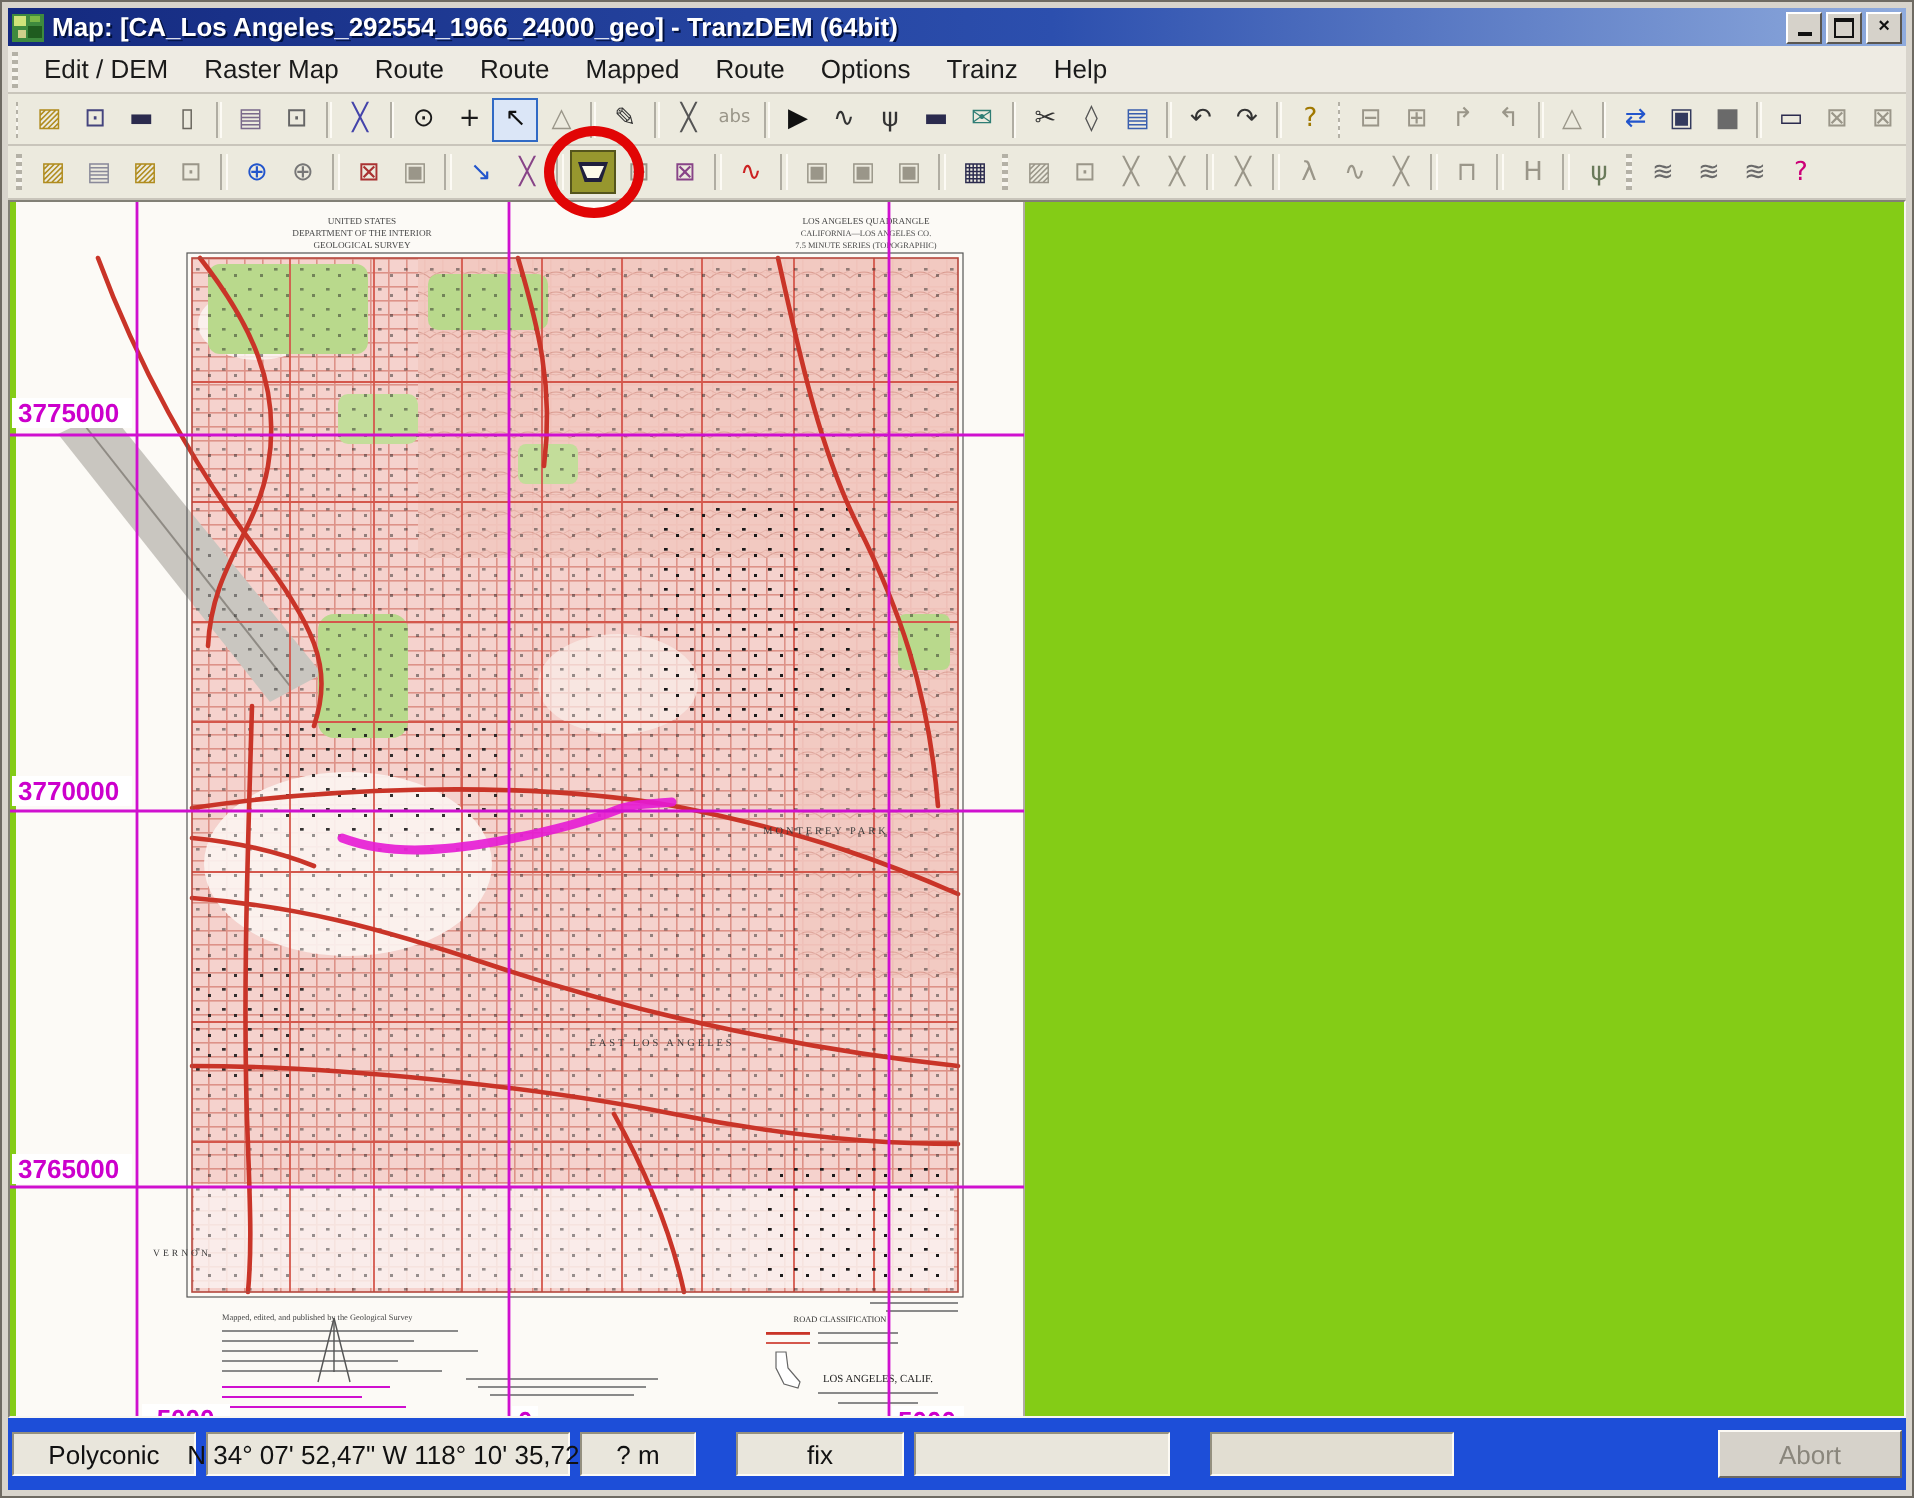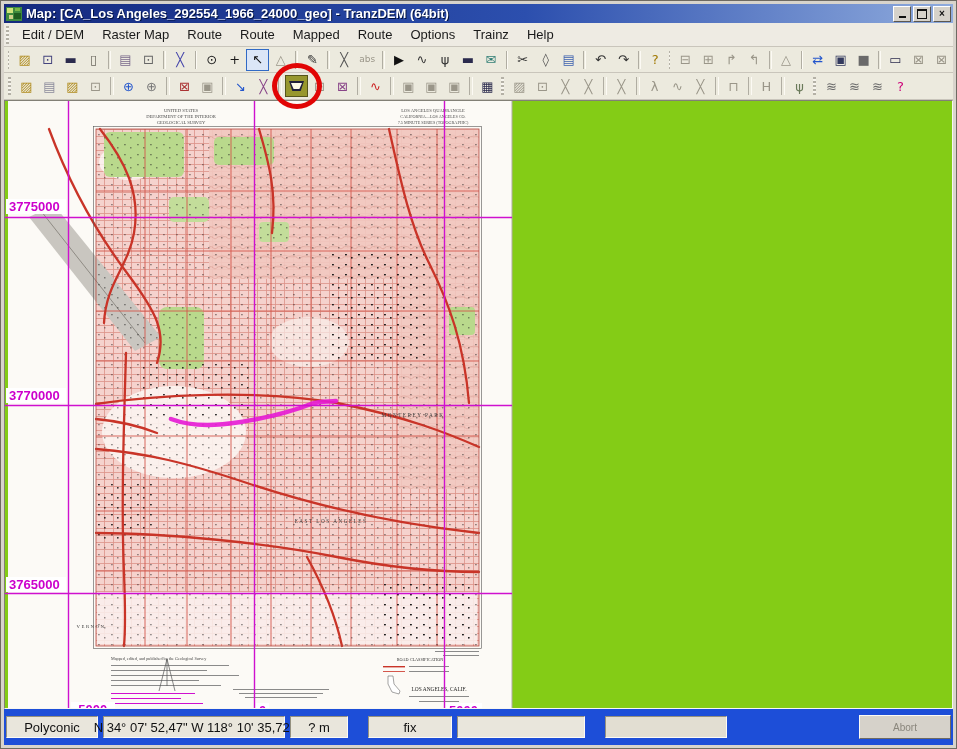--- a/index.html
+++ b/index.html
@@ -27,21 +27,21 @@
   .tbtn.active{background:#97972e;border-color:#55551c;}
   .trap{position:relative;width:15px;height:10px;display:inline-block;background:#20203c;clip-path:polygon(0 0,100% 0,78% 100%,22% 100%);}
   .trap::after{content:"";position:absolute;left:2px;right:2px;top:2px;bottom:2px;background:#fdfbe8;clip-path:polygon(0 0,100% 0,76% 100%,24% 100%);}
   
   .client{flex:1;border:1px solid;border-color:#828076 #f8f6f0 #f8f6f0 #828076;background:#84cc16;overflow:hidden;position:relative;}
   .client svg{display:block;position:absolute;left:0;top:0;}
   
   .statusbar{height:30px;flex:0 0 30px;display:flex;align-items:center;gap:5px;padding:3px 2px 3px 2px;background:#1d4ed8;font-size:13px;color:#111;}
   .spanel{height:20px;border:1px solid;border-color:#94907f #fcfaf4 #fcfaf4 #94907f;background:#e9e6dc;display:flex;align-items:center;justify-content:center;white-space:nowrap;padding:0 4px;box-sizing:content-box;}
   .sprogress{background:#e2ded2;}
-  .sbtn{height:24px;border:1px solid;border-color:#fcfaf4 #6e6a62 #6e6a62 #fcfaf4;background:#d6d2ca;color:#8a867c;display:flex;align-items:center;justify-content:center;font-size:10px;}
+  .sbtn{height:24px;border:1px solid;border-color:#fcfaf4 #6e6a62 #6e6a62 #fcfaf4;background:#d6d2ca;color:#8a867c;display:flex;align-items:center;justify-content:center;font-size:13px;}
   
   .ann{position:absolute;left:262px;top:58px;width:40px;height:36px;border:5px solid #e10505;border-radius:50%;pointer-events:none;z-index:50;}
 </style>
 </head>
 <body>
 
 <div class="window">
 
   <div class="titlebar">
     <span class="appicon">

